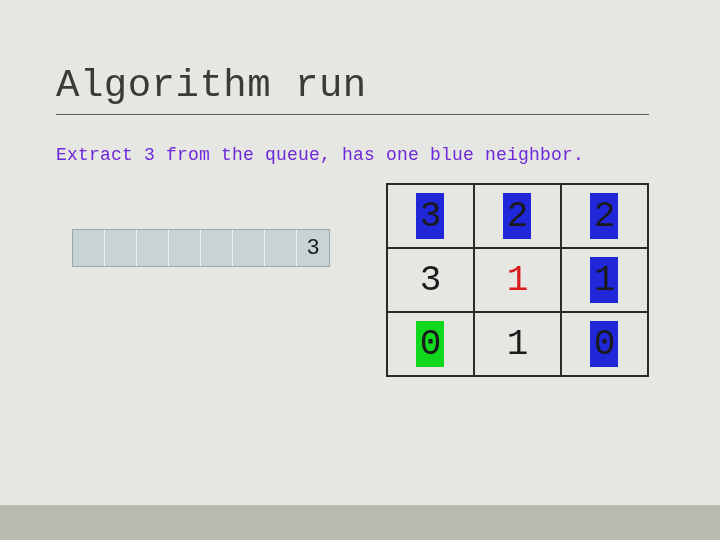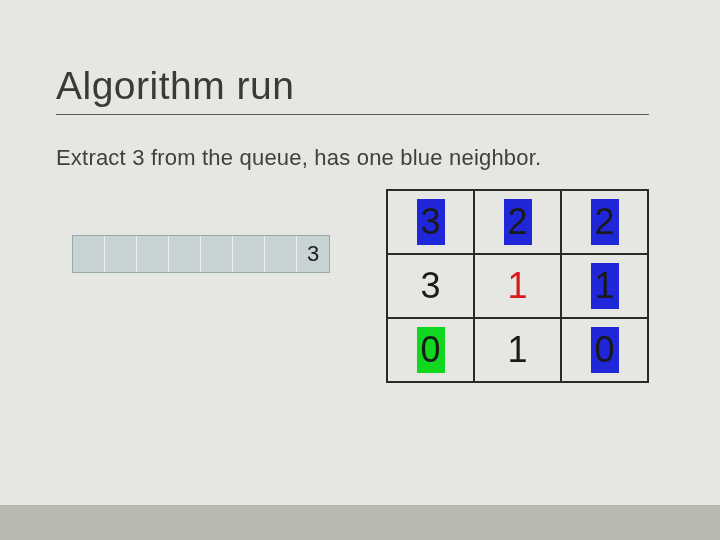--- a/index.html
+++ b/index.html
@@ -6,37 +6,38 @@
   body {
     width: 720px;
     height: 540px;
     background: #e6e6e3;
     font-family: "Segoe UI", "Helvetica Neue", Arial, sans-serif;
     position: relative;
     overflow: hidden;
   }
   .slide {
     padding: 64px 71px 0 56px;
+    font-family: Liberation Mono, monospace;
   }
   .title {
     font-size: 39px;
     font-weight: 300;
     color: #3a3a38;
     letter-spacing: 0.5px;
     padding-bottom: 6px;
   }
   .title-rule {
     border: none;
     border-top: 1.5px solid #5a5a58;
     margin-bottom: 30px;
     width: 100%;
   }
   .body-text {
-    font-size: 22px;
-    color: #404040;
+    font-size: 18px;
+    color: #6d28d9;
     margin-bottom: 18px;
     letter-spacing: 0.2px;
   }
   .content-area {
     position: relative;
     margin-top: 26px;
     height: 230px;
   }
   
   .queue {

